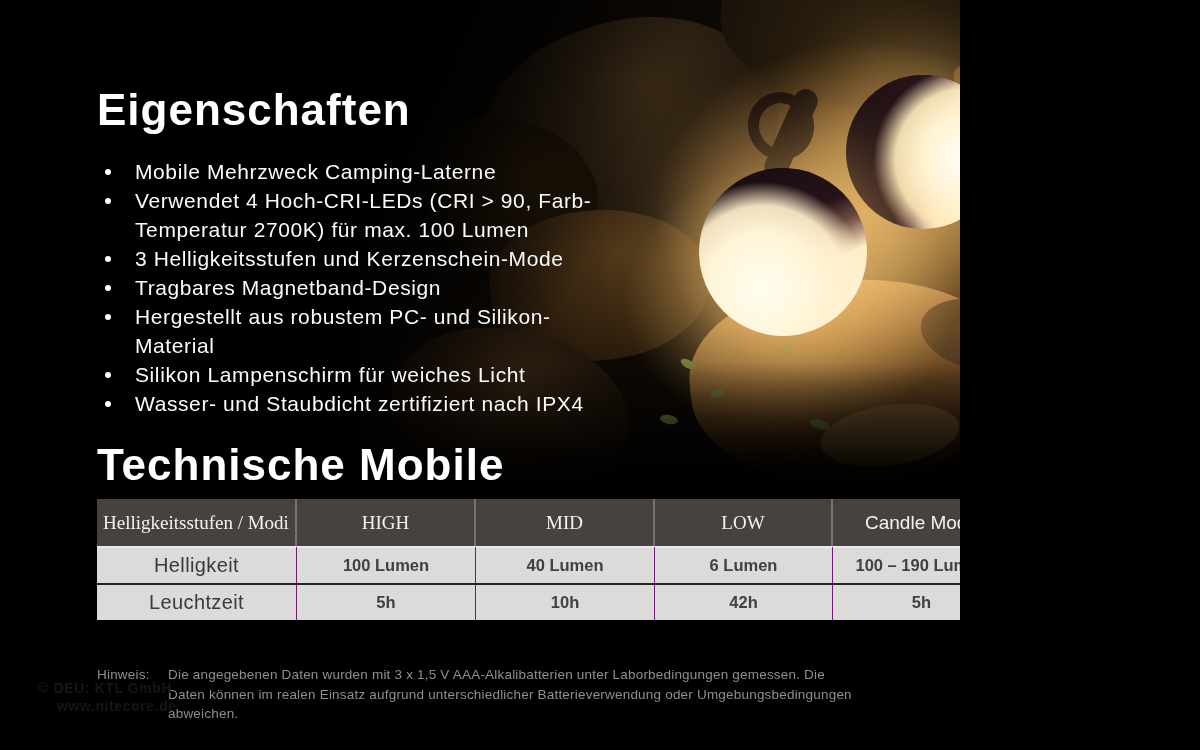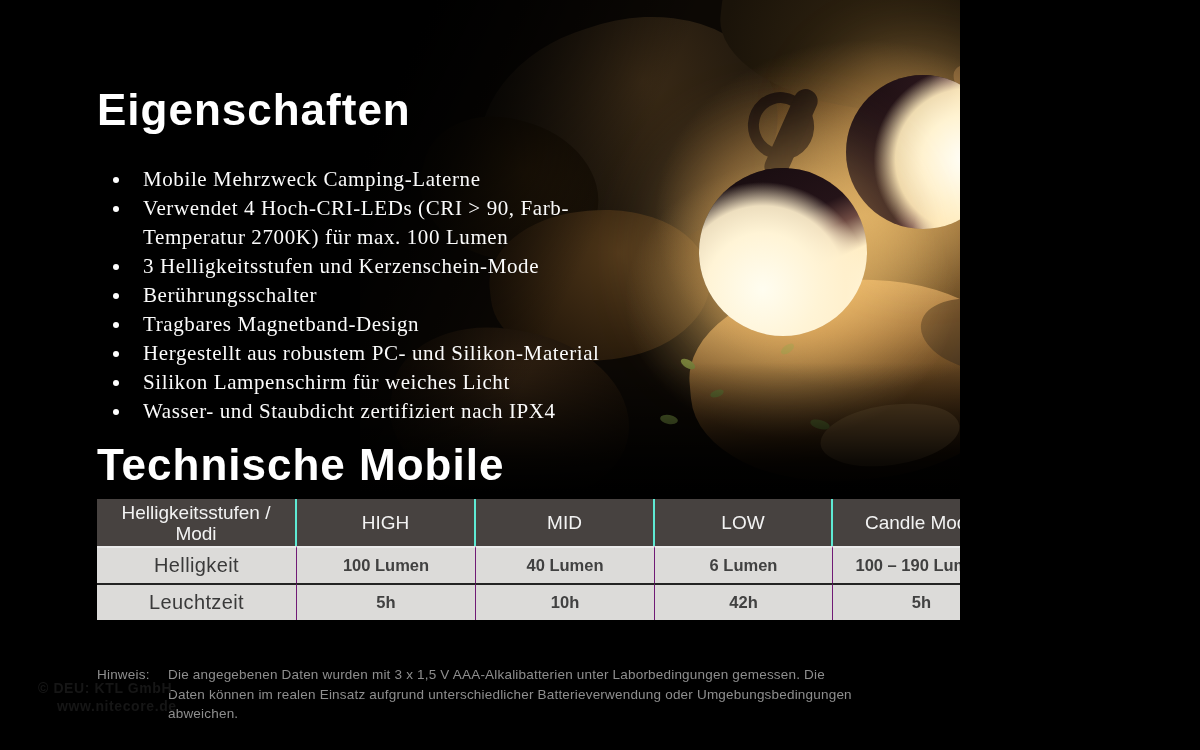--- a/index.html
+++ b/index.html
@@ -32,27 +32,27 @@
   .strap-bar{position:absolute;left:419px;top:86px;width:24px;height:96px;background:#130b09;border-radius:12px;transform:rotate(24deg);}
   .strap-loop{position:absolute;left:388px;top:92px;width:44px;height:46px;border:11px solid #150c0a;border-radius:50%;transform:rotate(-18deg);}
   .ph-fade{position:absolute;inset:0;background:
     linear-gradient(115deg, #000 7%, rgba(0,0,0,0.75) 15%, rgba(0,0,0,0) 32%),
     linear-gradient(to top, #000 5%, rgba(0,0,0,0.85) 11%, rgba(0,0,0,0) 30%),
     linear-gradient(to left, rgba(0,0,0,0.35) 0%, rgba(0,0,0,0) 12%);}
   
   .section-title{position:absolute;left:97px;margin:0;font-size:44px;font-weight:700;letter-spacing:1px;color:#fff;}
   .t1{top:85px;}
   .t2{top:440px;}
-  .features{position:absolute;left:97px;top:157px;width:525px;margin:8px;padding:0;list-style:none;font-family:Liberation Serif, serif;}
+  .features{position:absolute;left:97px;top:157px;width:525px;margin:0;padding:0;list-style:none;}
   .features li{position:relative;padding-left:38px;font-size:21px;line-height:29px;letter-spacing:0.6px;color:#fbfbfb;}
   .features .dot{position:absolute;left:8px;top:12px;width:6px;height:6px;border-radius:50%;background:#fff;}
   
   .spec{position:absolute;left:97px;top:499px;width:913px;border-collapse:separate;border-spacing:0;table-layout:fixed;}
   .spec th{background:#474240;color:#f3f3f3;font-weight:400;font-size:19px;line-height:21px;height:47px;text-align:center;vertical-align:middle;padding:0 6px;}
-  .spec th:not(:last-child){border-right:2px solid #5eead4;}
+  .spec th:not(:last-child){border-right:2px solid #737373;font-family:Liberation Serif, serif;}
   .spec td{background:#dcdbd9;height:35px;text-align:center;vertical-align:middle;padding:0 4px;}
   .spec tr.r1 td{border-top:2px solid #eaeaea;}
   .spec tr.r2 td{border-top:2px solid #242424;}
   .spec td:not(:last-child){border-right:1px solid #701a75;}
   .spec td.lbl{font-size:20px;color:#3a3a3a;letter-spacing:0.4px;}
   .spec td.val{font-size:16.5px;font-weight:700;color:#414141;}
   
   .note{position:absolute;left:97px;top:631px;display:flex;color:#8e8e8e;font-size:13.5px;line-height:19.5px;letter-spacing:0.2px;margin-top:34px;}
   .note-label{width:71px;flex:0 0 71px;}
   .note-text{width:695px;}
@@ -112,21 +112,20 @@
     <div class="ball ball2"></div>
     <div class="ph-fade"></div>
   </div>
 
   <h1 class="section-title t1">Eigenschaften</h1>
 
   <ul class="features">
     <li><span class="dot"></span><span>Mobile Mehrzweck Camping-Laterne</span></li>
     <li><span class="dot"></span><span>Verwendet 4 Hoch-CRI-LEDs (CRI &gt; 90, Farb-Temperatur 2700K) für max. 100 Lumen</span></li>
     <li><span class="dot"></span><span>3 Helligkeitsstufen und Kerzenschein-Mode</span></li>
-    <li><span class="dot"></span><span>Berührungsschalter</span></li>
     <li><span class="dot"></span><span>Tragbares Magnetband-Design</span></li>
     <li><span class="dot"></span><span>Hergestellt aus robustem PC- und Silikon-Material</span></li>
     <li><span class="dot"></span><span>Silikon Lampenschirm für weiches Licht</span></li>
     <li><span class="dot"></span><span>Wasser- und Staubdicht zertifiziert nach IPX4</span></li>
   </ul>
 
   <h1 class="section-title t2">Technische Mobile</h1>
 
   <table class="spec">
     <colgroup>

